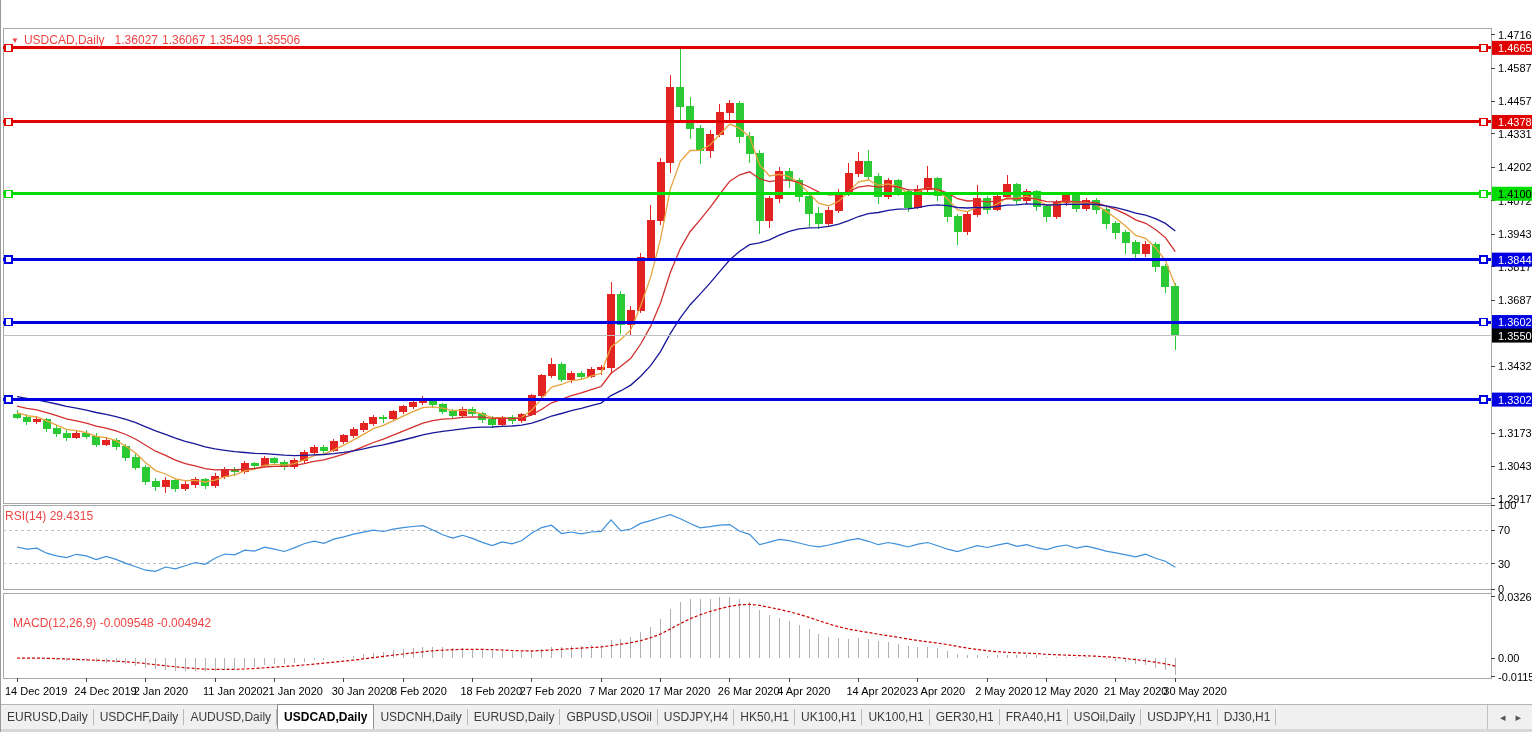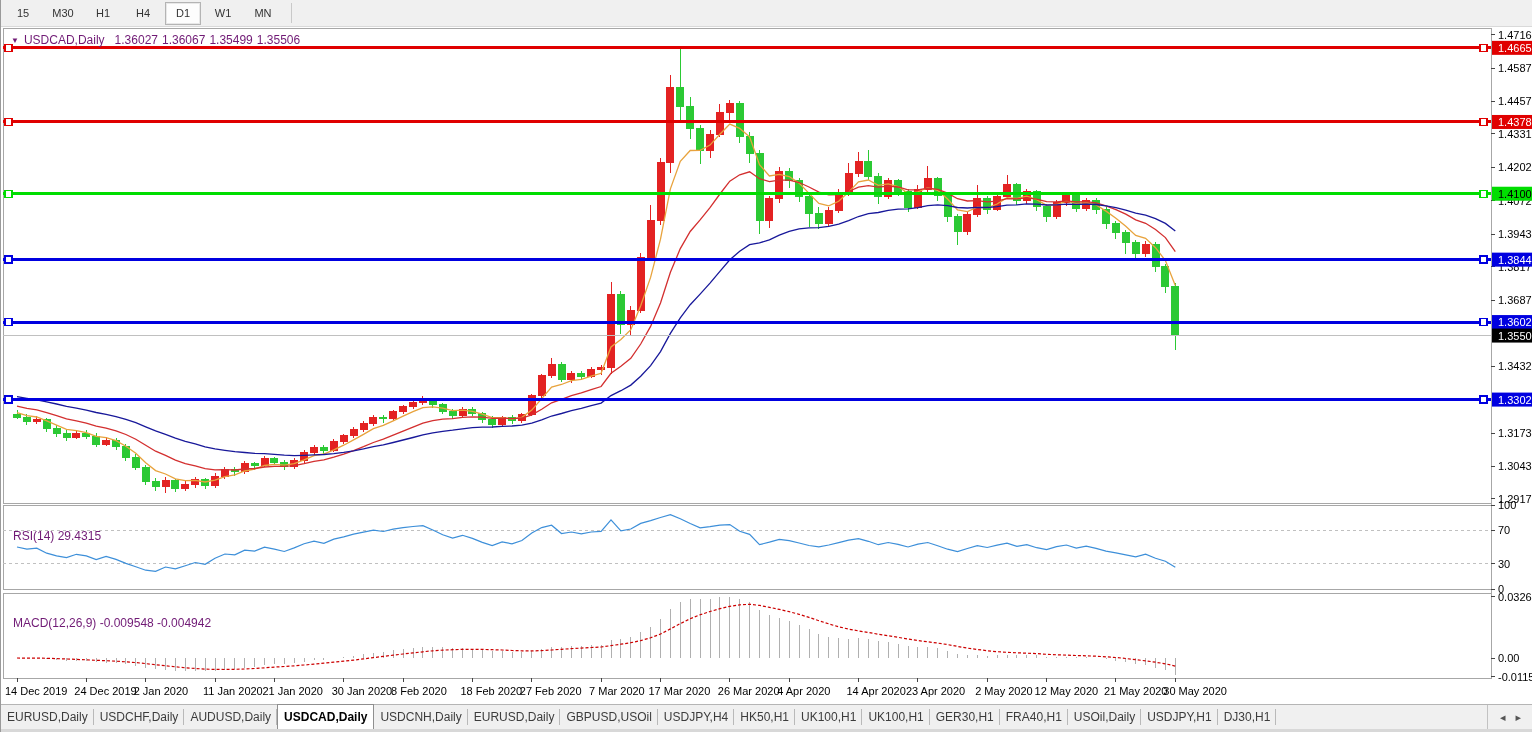--- a/index.html
+++ b/index.html
@@ -6,49 +6,39 @@
   #app{position:relative;width:1532px;height:732px;background:#ffffff;overflow:hidden;
        font-family:"Liberation Sans", sans-serif; border-left:1px solid #9a9a9a;}
   
   #tf-toolbar{position:absolute;top:0;left:0;width:100%;height:27px;background:#f0f0f0;
       border-bottom:1px solid #d9d9d9;display:flex;align-items:center;padding-left:2px;box-sizing:border-box;}
   .tfbtn{height:21px;min-width:24px;padding:0 5px;margin:0 2px;display:flex;align-items:center;justify-content:center;
       font-size:11px;color:#333;background:transparent;border:1px solid transparent;cursor:default;}
   .tfbtn.active{background:#fdfdfd;border:1px solid #b4b4b4;box-shadow:inset 0 0 0 1px #e8e8e8;}
   .tb-sep{width:1px;height:20px;background:#c9c9c9;margin-left:8px;}
   
-  .flabel{position:absolute;font-size:12px;color:#701a75;white-space:nowrap;z-index:5;}
+  .flabel{position:absolute;font-size:12px;color:#ef4444;white-space:nowrap;z-index:5;}
   #chart-title .tri{font-size:8px;vertical-align:1px;margin-right:5px;}
   #chart-title .sym{margin-right:10px;}
   #chart-title span{margin-right:4px;}
   
   #tabbar{position:absolute;top:704px;left:0;width:100%;height:25px;background:#f0f0f0;
       border-top:1px solid #b5b5b5;display:flex;align-items:stretch;font-size:12px;box-sizing:border-box;}
   .tab{display:flex;align-items:center;padding:0 6px;color:#3c3c3c;position:relative;cursor:default;white-space:nowrap;}
   .tab:not(.active):after{content:"";position:absolute;right:0;top:4px;bottom:4px;width:1px;background:#b9b9b9;}
   .tab.active{background:#ffffff;border:1px solid #8f8f8f;border-bottom:none;font-weight:bold;color:#000;margin-top:-1px;}
   .tabscroll{margin-left:auto;display:flex;align-items:center;gap:10px;padding:0 12px;color:#555;border-left:1px solid #c2c2c2;font-size:11px;}
   #bottomstrip{position:absolute;top:729px;left:0;width:100%;height:3px;background:#d8d8d8;}
   svg text{font-family:"Liberation Sans", sans-serif;}
 </style>
 </head>
 <body>
 
 <div id="app">
 
-  <div id="tf-toolbar">
-      <div class="tfbtn">15</div>
-      <div class="tfbtn">M30</div>
-      <div class="tfbtn">H1</div>
-      <div class="tfbtn">H4</div>
-      <div class="tfbtn active">D1</div>
-      <div class="tfbtn">W1</div>
-      <div class="tfbtn">MN</div>
-      <div class="tb-sep"></div>
-    </div>
 
   <svg id="chart-svg" width="1532" height="704" style="position:absolute;top:0;left:0;">
       <g>
         <rect x="2" y="28" width="1488" height="475" fill="#ffffff" stroke="#a7a7a7" stroke-width="1" shape-rendering="crispEdges"></rect>
         <rect x="2" y="505" width="1488" height="84" fill="#ffffff" stroke="#a7a7a7" stroke-width="1" shape-rendering="crispEdges"></rect>
         <rect x="2" y="593" width="1488" height="85" fill="#ffffff" stroke="#a7a7a7" stroke-width="1" shape-rendering="crispEdges"></rect>
         <line x1="1490" y1="28" x2="1490" y2="678" stroke="#a7a7a7" shape-rendering="crispEdges"></line>
       </g>
       <g>
         <line x1="16" y1="410.06521739130426" x2="16" y2="418.8423913043479" stroke="#2bc934" stroke-width="1" shape-rendering="crispEdges"></line>
@@ -553,21 +543,21 @@
         <text x="1497" y="662.0370610717712" font-size="11" fill="#000">0.00</text>
         <line x1="1490" y1="676.602594275024" x2="1494" y2="676.602594275024" stroke="#444" shape-rendering="crispEdges"></line>
         <text x="1497" y="680.602594275024" font-size="11" fill="#000">-0.011558</text>
       </g>
     </svg>
 
   <div id="chart-title" class="flabel" style="top:33px;left:10px;">
     <span class="tri">▼</span><span class="sym">USDCAD,Daily</span><span>1.36027</span><span>1.36067</span><span>1.35499</span><span>1.35506</span>
   </div>
 
-  <div class="flabel" style="top:509px;left:12px;margin-top:20px;">RSI(14) 29.4315</div>
+  <div class="flabel" style="top:509px;left:4px;">RSI(14) 29.4315</div>
   <div class="flabel" style="top:616px;left:12px;">MACD(12,26,9) -0.009548 -0.004942</div>
 
   <div id="tabbar">
       <div class="tab">EURUSD,Daily</div>
       <div class="tab">USDCHF,Daily</div>
       <div class="tab">AUDUSD,Daily</div>
       <div class="tab active">USDCAD,Daily</div>
       <div class="tab">USDCNH,Daily</div>
       <div class="tab">EURUSD,Daily</div>
       <div class="tab">GBPUSD,USOil</div>

